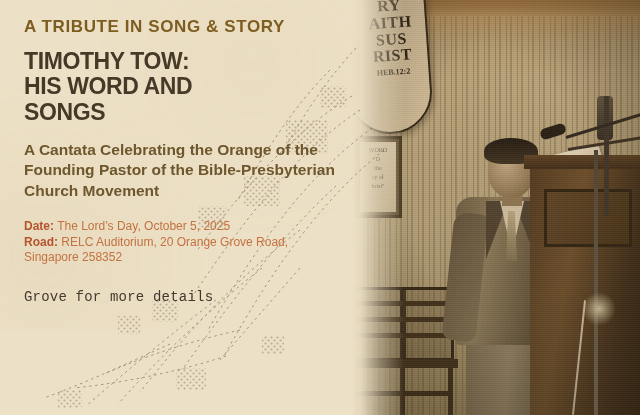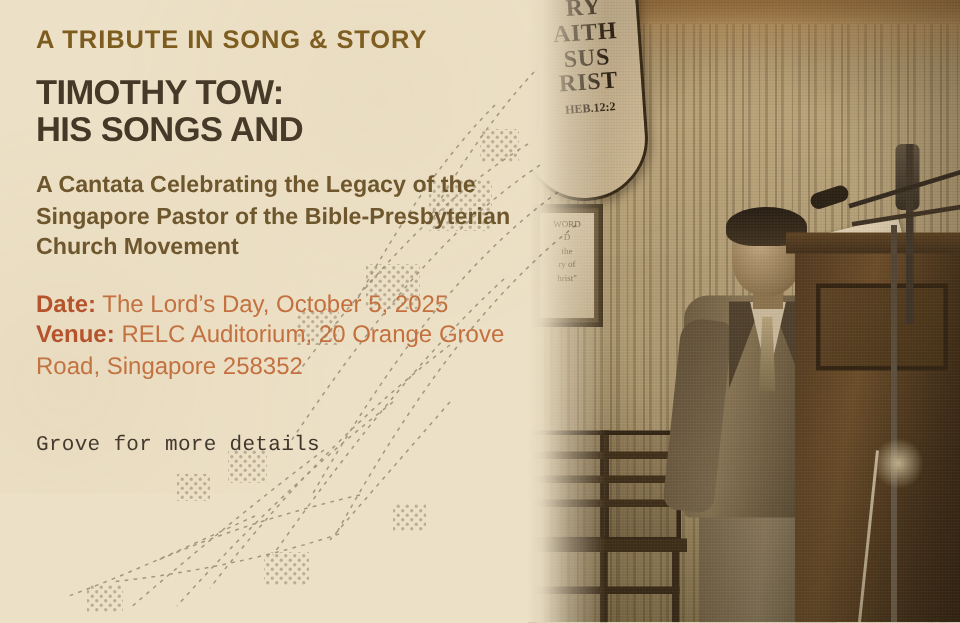--- a/index.html
+++ b/index.html
@@ -314,21 +314,21 @@
     margin-top:14px;
     font-size:15.5px;
     font-weight:bold;
     line-height:1.32;
     color:#6d552c;
     max-width:318px;
   }
 
   .details {
     margin-top:18px;
-    font-size:16px;
+    font-size:12px;
     line-height:1.30;
     color:#c4643a;
     max-width:332px;
   }
   .details .row { display:block; }
   .details .lbl { font-weight:bold; color:#b5502a; }
   .details .val { color:#c4703f; }
 
   .cta {
     position:absolute;
@@ -492,32 +492,33 @@
       <rect x="58" y="390" width="24" height="18" fill="url(#halftone)"></rect>
     </g>
   </svg>
 
   <div id="copy">
 
     <div class="eyebrow">A TRIBUTE IN SONG &amp; STORY</div>
 
     <h1 class="headline">
       <span class="hl">TIMOTHY TOW:</span>
-      <span class="hl">HIS SONGS AND</span>
+      <span class="hl">HIS WORD AND</span>
+      <span class="hl">SONGS</span>
     </h1>
 
-    <div class="subhead">A Cantata Celebrating the Legacy of the Singapore Pastor of the Bible-Presbyterian Church Movement</div>
+    <div class="subhead">A Cantata Celebrating the Orange of the Founding Pastor of the Bible-Presbyterian Church Movement</div>
 
     <div class="details">
       <span class="row">
         <span class="lbl">Date:</span>
         <span class="val">The Lord’s Day, October 5, 2025</span>
       </span>
       <span class="row">
-        <span class="lbl">Venue:</span>
+        <span class="lbl">Road:</span>
         <span class="val">RELC Auditorium, 20 Orange Grove Road, Singapore 258352</span>
       </span>
     </div>
 
     <div class="cta">Grove for more details</div>
 
     <div class="paper-tex"></div>
   </div>
 
 </div>

